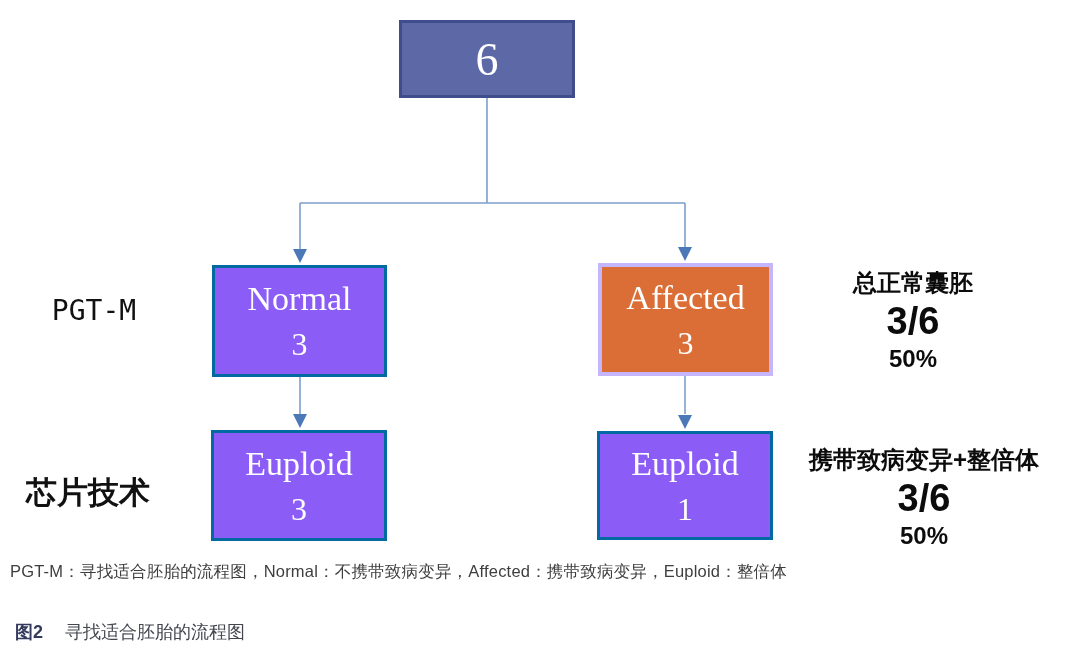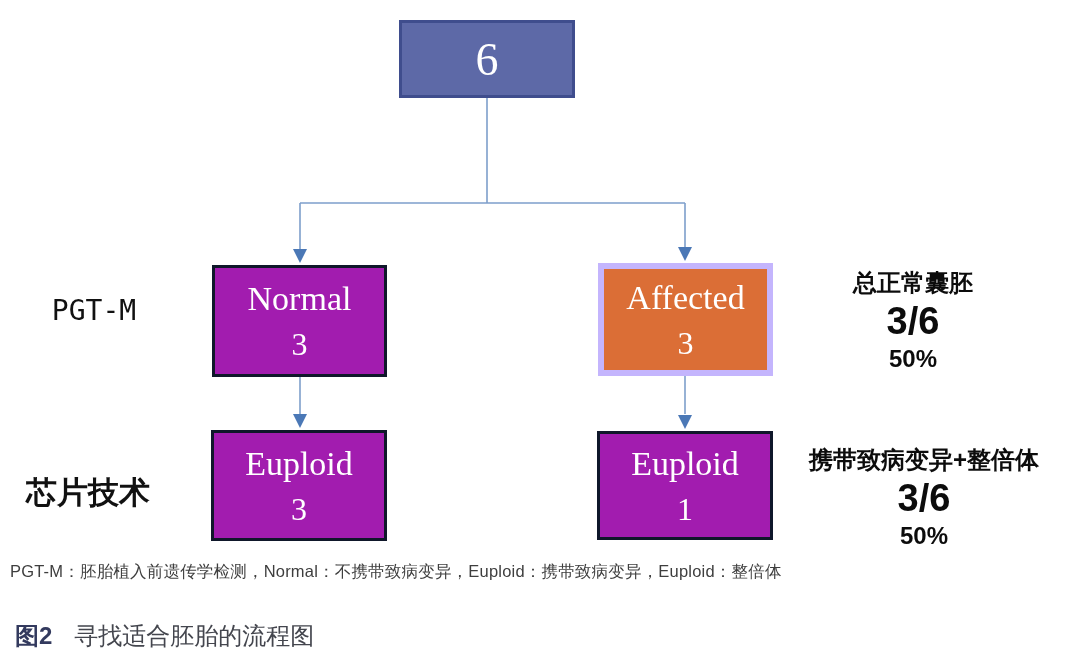--- a/index.html
+++ b/index.html
@@ -30,27 +30,27 @@
   }
   .node .nline1 { font-size: 34px; line-height: 46px; }
   .node .nline2 { font-size: 32px; line-height: 44px; }
   .node-root {
     left: 399px; top: 20px; width: 176px; height: 78px;
     background: #5d69a7;
     border: 3px solid #3f4d8d;
     font-size: 46px;
   }
   .node-green {
-    background: #a21caf;
-    border: 3px solid #0f172a;
+    background: #8b5cf6;
+    border: 3px solid #0369a1;
     font-family: Liberation Serif, serif;
   }
   .node-orange {
     background: #db6e36;
-    border: 6px solid #c4b5fd;
+    border: 4px solid #c4b5fd;
   }
   .node-normal   { left: 212px; top: 265px; width: 175px; height: 112px; }
   .node-affected { left: 598px; top: 263px; width: 175px; height: 113px; }
   .node-euploid-left  { left: 211px; top: 430px; width: 176px; height: 111px; }
   .node-euploid-right { left: 597px; top: 431px; width: 176px; height: 109px; }
 
   .side-label {
     position: absolute;
     color: #111111;
     text-align: center;
@@ -82,21 +82,21 @@
     position: absolute;
     left: 10px; top: 561px;
     width: 1000px;
     font-size: 16.5px;
     color: #3e3e3e;
     letter-spacing: 0.2px;
   }
   .caption {
     position: absolute;
     left: 15px; top: 620px;
-    font-size: 24px;
+    font-size: 18px;
   }
   .caption .cap-label {
     font-weight: 700;
     color: #333a5e;
   }
   .caption .cap-text {
     color: #44464e;
     margin-left: 22px;
   }
 </style>
@@ -147,19 +147,19 @@
     <div class="a-frac">3/6</div>
     <div class="a-pct">50%</div>
   </div>
 
   <div class="annotation annotation-bottom">
     <div class="a-title">携带致病变异+整倍体</div>
     <div class="a-frac">3/6</div>
     <div class="a-pct">50%</div>
   </div>
 
-  <div class="footnote">PGT-M：胚胎植入前遗传学检测，Normal：不携带致病变异，Euploid：携带致病变异，Euploid：整倍体</div>
+  <div class="footnote">PGT-M：寻找适合胚胎的流程图，Normal：不携带致病变异，Affected：携带致病变异，Euploid：整倍体</div>
 
   <div class="caption">
     <span class="cap-label">图2</span><span class="cap-text">寻找适合胚胎的流程图</span>
   </div>
 
 </div>
 
 </body></html>

